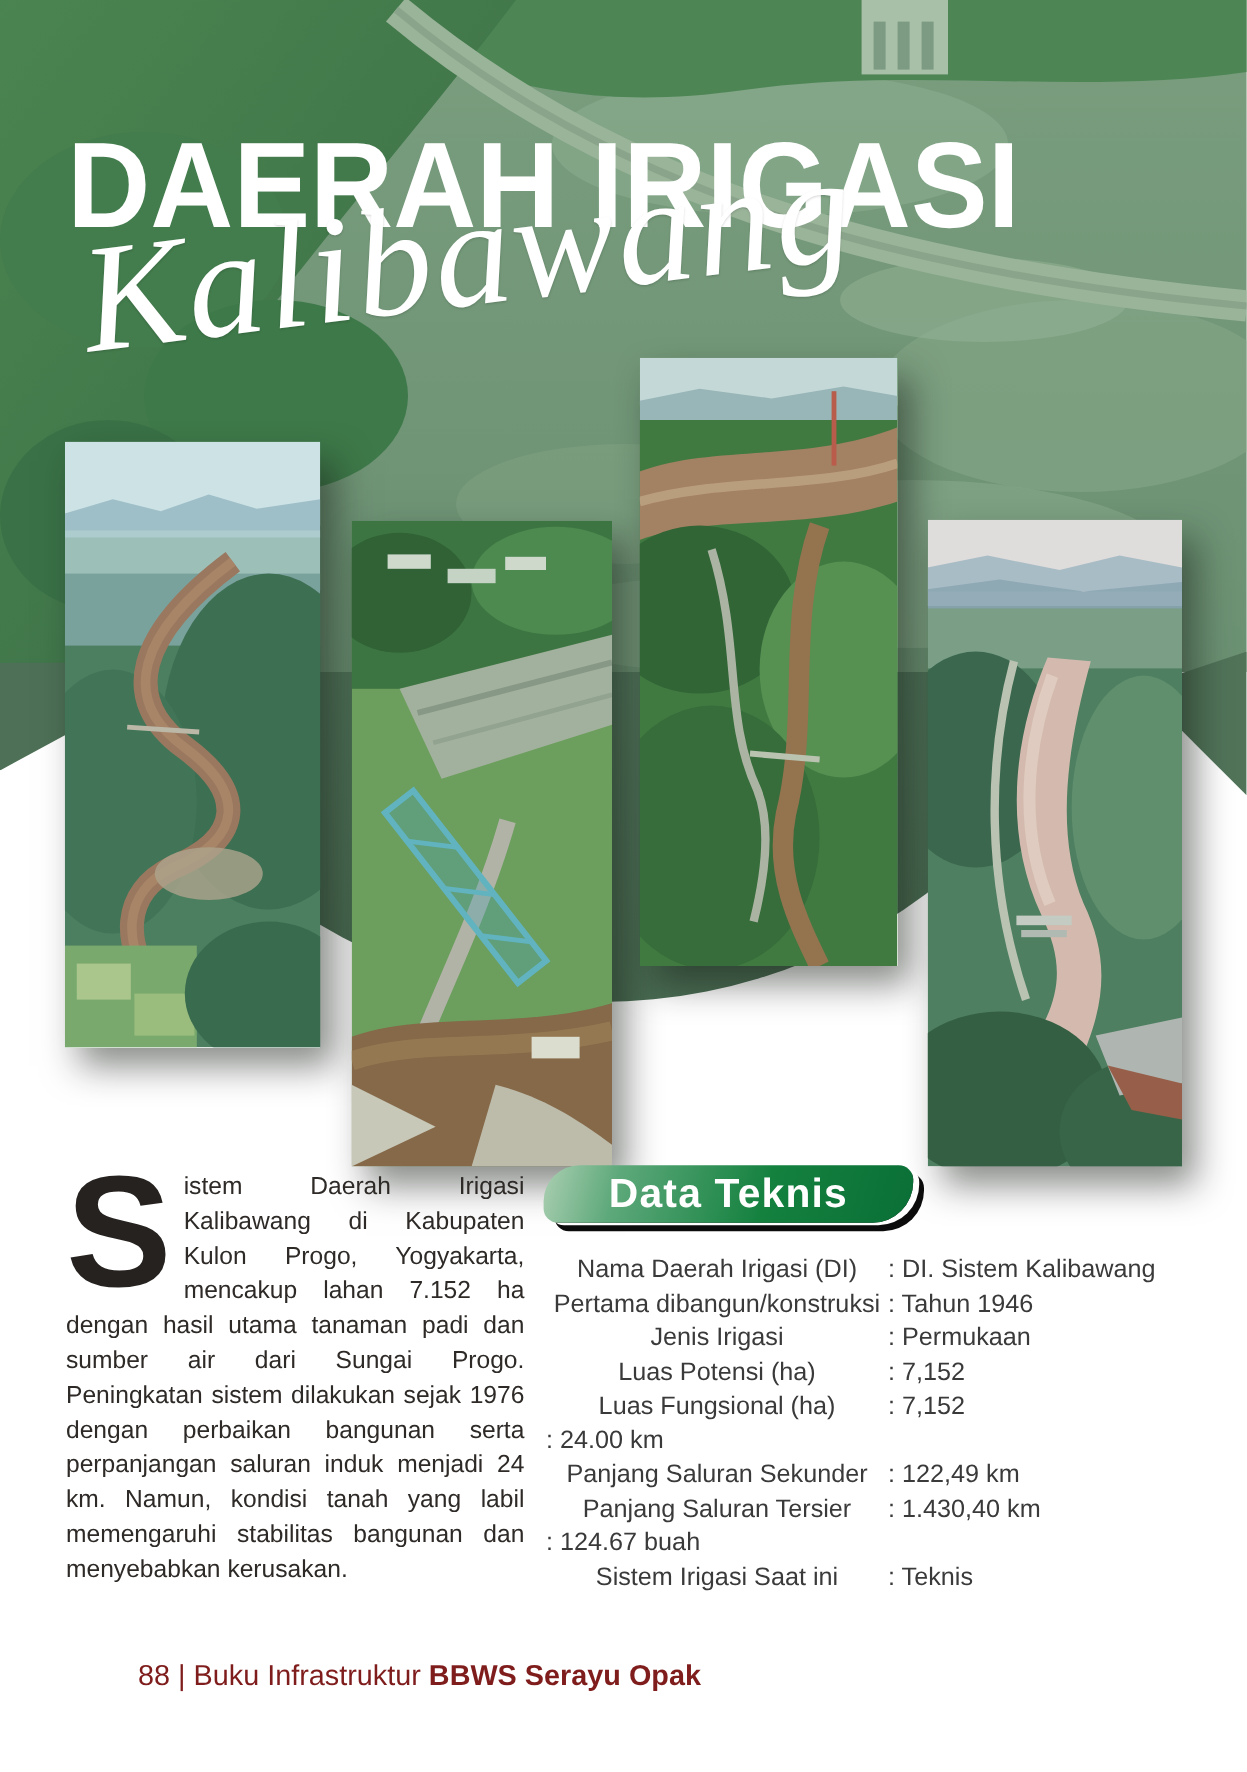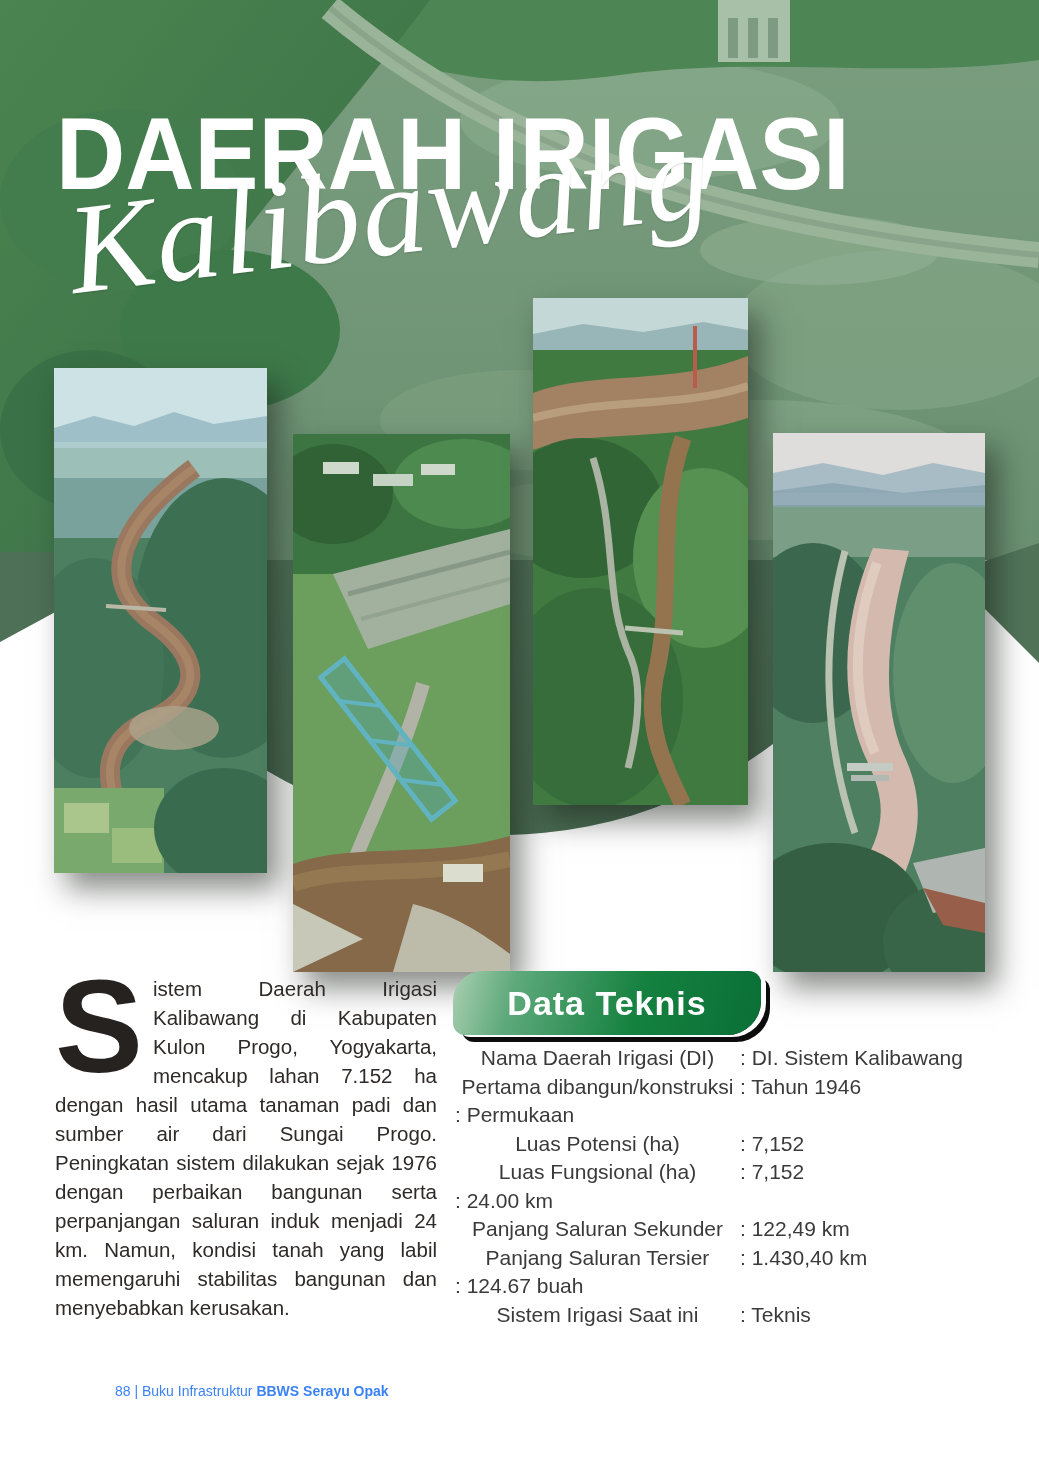--- a/index.html
+++ b/index.html
@@ -33,37 +33,37 @@
   .photo3{left:533px;top:298px;width:215px;height:507px;}
   .photo4{left:773px;top:433px;width:212px;height:539px;}
 
   
   .intro{position:absolute;left:55px;top:974px;width:382px;z-index:40;
          font-size:20.5px;line-height:29px;color:#2e2a27;text-align:justify;}
   .dropcap{float:left;font-size:132px;line-height:98px;font-weight:700;color:#262220;
            margin:4px 10px 0 0;}
 
   
-  .badge-wrap{position:absolute;left:453px;top:971px;width:308px;height:64px;z-index:40;}
+  .badge-wrap{position:absolute;left:453px;top:971px;width:308px;height:48px;z-index:40;}
   .badge-shadow{position:absolute;left:9px;top:7px;width:100%;height:100%;background:#0c0c0c;
                 border-radius:30px 12px 34px 12px;}
   .badge{position:absolute;left:0;top:0;width:100%;height:100%;
          background:linear-gradient(105deg,#abcfb2 0%,#5ea97b 20%,#14813f 60%,#0a6f36 100%);
          border-radius:30px 12px 34px 12px;display:flex;align-items:center;justify-content:center;
          box-shadow:5px 2px 0 #ffffff;}
   .badge span{color:#ffffff;font-size:34px;font-weight:700;letter-spacing:1px;}
 
   .dtable{position:absolute;left:455px;top:1044px;width:575px;z-index:40;
           font-size:21px;line-height:28.5px;color:#3a3a3a;}
   .drow{display:flex;text-align:center;}
   .dlabel{width:285px;flex:0 0 285px;}
   .dvalue::before{content:": ";}
 
   
-  .footer{position:absolute;left:115px;top:1383px;z-index:40;font-size:14px;color:#3b82f6;}
+  .footer{position:absolute;left:115px;top:1383px;z-index:40;font-size:24px;color:#7f1d1d;}
   .footer .org{font-weight:700;}
 </style>
 </head>
 <body>
 
 <div class="hero">
   <svg viewBox="0 0 1039 560" preserveAspectRatio="none">
     <defs>
       <linearGradient id="water" x1="0" y1="0" x2="0" y2="1">
         <stop offset="0" stop-color="#8aa58c"></stop>
@@ -214,20 +214,21 @@
 <div class="dtable">
   <div class="drow">
       <span class="dlabel">Nama Daerah Irigasi (DI)</span>
       <span class="dvalue">DI. Sistem Kalibawang</span>
     </div>
   <div class="drow">
       <span class="dlabel">Pertama dibangun/konstruksi</span>
       <span class="dvalue">Tahun 1946</span>
     </div>
   <div class="drow">
+      <span class="dlabel">Jenis Irigasi</span>
       <span class="dvalue">Permukaan</span>
     </div>
   <div class="drow">
       <span class="dlabel">Luas Potensi (ha)</span>
       <span class="dvalue">7,152</span>
     </div>
   <div class="drow">
       <span class="dlabel">Luas Fungsional (ha)</span>
       <span class="dvalue">7,152</span>
     </div>

